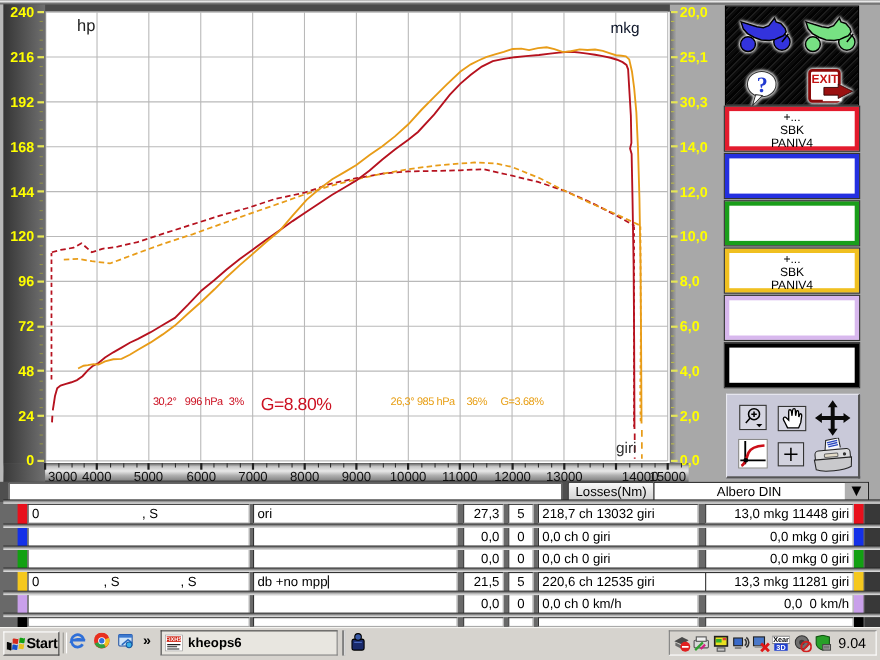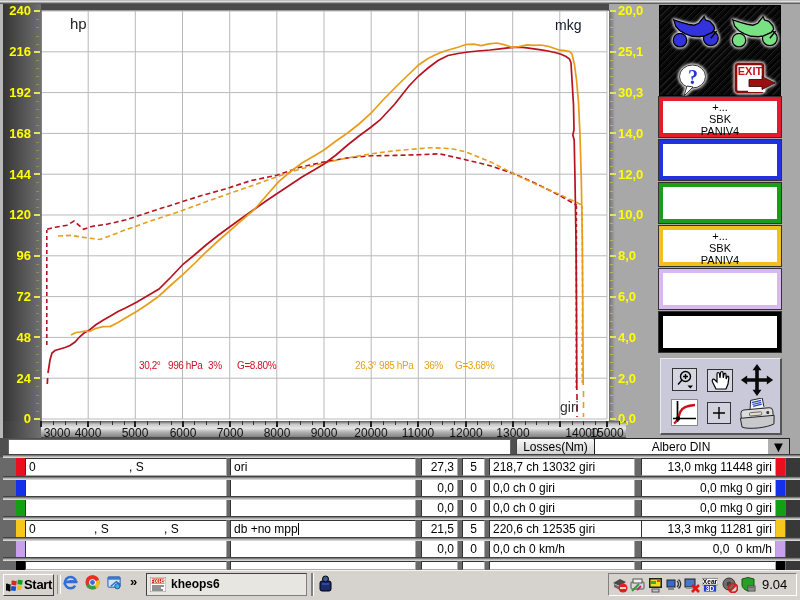--- a/index.html
+++ b/index.html
@@ -162,21 +162,21 @@
 <div class="xlab" style="left:113px">5000</div>
 <div class="xtickmaj" style="left:182px"></div>
 <div class="xlab" style="left:161px">6000</div>
 <div class="xtickmaj" style="left:229px"></div>
 <div class="xlab" style="left:208px">7000</div>
 <div class="xtickmaj" style="left:276px"></div>
 <div class="xlab" style="left:255px">8000</div>
 <div class="xtickmaj" style="left:323px"></div>
 <div class="xlab" style="left:302px">9000</div>
 <div class="xtickmaj" style="left:370px"></div>
-<div class="xlab" style="left:349px">20000</div>
+<div class="xlab" style="left:349px">10000</div>
 <div class="xtickmaj" style="left:417px"></div>
 <div class="xlab" style="left:396px">11000</div>
 <div class="xtickmaj" style="left:465px"></div>
 <div class="xlab" style="left:444px">12000</div>
 <div class="xtickmaj" style="left:512px"></div>
 <div class="xlab" style="left:491px">13000</div>
 <div class="xtickmaj" style="left:559px"></div>
 <div class="xlab" style="left:560px">14000</div>
 <div class="xtickmaj" style="left:606px"></div>
 <div class="xlab" style="left:585px">15000</div>
@@ -238,21 +238,21 @@
 </g>
 
 </svg>
 
 <div class="abs" style="left:70px;top:15px;font-size:15px;color:#222">hp</div>
 <div class="abs" style="left:555px;top:17px;font-size:14px;color:#0f172a">mkg</div>
 <div class="abs" style="left:560px;top:399px;font-size:14px;color:#333">giri</div>
 <div class="abs" style="left:139px;top:360px;font-size:10px;letter-spacing:-0.4px;color:#cc1122">30,2°</div>
 <div class="abs" style="left:168px;top:360px;font-size:10px;letter-spacing:-0.4px;color:#cc1122">996 hPa</div>
 <div class="abs" style="left:208px;top:360px;font-size:10px;letter-spacing:-0.4px;color:#cc1122">3%</div>
-<div class="abs" style="left:237px;top:360px;font-size:10px;letter-spacing:-0.4px;color:#cc1122">G=8.80%</div>
+<div class="abs" style="left:237px;top:360px;font-size:16px;letter-spacing:-0.4px;color:#cc1122">G=8.80%</div>
 <div class="abs" style="left:355px;top:360px;font-size:10px;letter-spacing:-0.4px;color:#e8a018">26,3°</div>
 <div class="abs" style="left:379px;top:360px;font-size:10px;letter-spacing:-0.4px;color:#e8a018">985 hPa</div>
 <div class="abs" style="left:424px;top:360px;font-size:10px;letter-spacing:-0.4px;color:#e8a018">36%</div>
 <div class="abs" style="left:455px;top:360px;font-size:10px;letter-spacing:-0.4px;color:#e8a018">G=3.68%</div>
 <style>
 #carbon{left:659px;top:5px;width:122px;height:91px;background:repeating-linear-gradient(135deg,#030303 0 2px,#1d1d1d 2px 3px,#0b0b0b 3px 5px);border:1px solid #000;box-sizing:border-box}
 .glow{filter:drop-shadow(0 0 1.5px #fff) drop-shadow(0 0 1.5px #eee)}
 .cbox{position:absolute;left:659px;width:122px;height:40px;background:#fff;box-sizing:border-box;border-style:solid;border-width:4px;outline:1px solid #333}
 .cbox .t{width:100%;text-align:center;font-size:11px;line-height:11px;color:#000;padding-top:1px}
 #tools{left:660px;top:358px;width:122px;height:77px;background:#c9c9d9;border-top:1px solid #e8e8f0;border-left:1px solid #e8e8f0;border-right:2px solid #555;border-bottom:2px solid #555;box-sizing:border-box}

